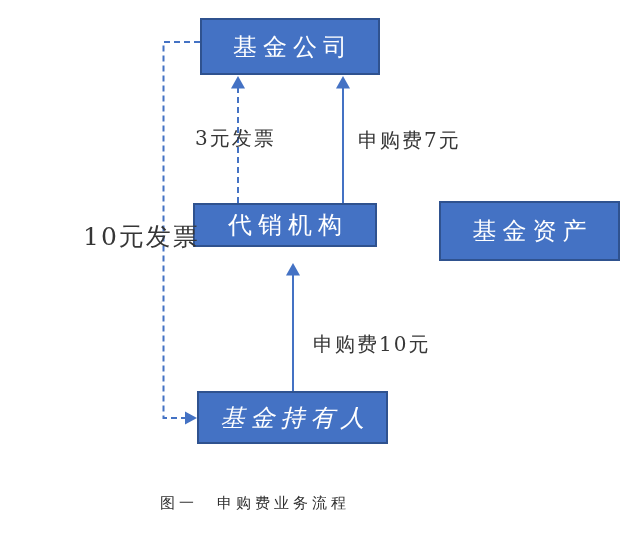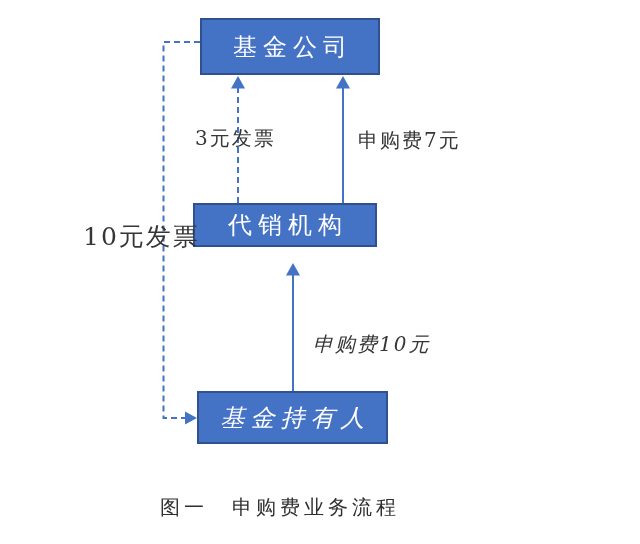--- a/index.html
+++ b/index.html
@@ -38,26 +38,26 @@
   .edge-label{
     position:absolute;
     color:var(--label-text);
     font-size:20px;
     letter-spacing:2px;
     white-space:nowrap;
   }
   .label-invoice-3 {left:195px;top:125px;}
   .label-fee-7     {left:358px;top:127px;}
   .label-invoice-10{left:52px; top:220px;font-size:25px;margin-left:31px;}
-  .label-fee-10    {left:313px;top:331px;font-style:italic;}
+  .label-fee-10    {left:313px;top:331px;}
   .caption{
     position:absolute;
     left:160px;top:494px;
     color:#2f2f2f;
-    font-size:20px;
+    font-size:15px;
     letter-spacing:4px;
     white-space:pre;
   }
 </style>
 </head>
 <body>
 
 <div class="canvas">
 
   <svg class="lines" viewBox="0 0 640 544" xmlns="http://www.w3.org/2000/svg">
@@ -80,20 +80,21 @@
     <g>
       <line x1="293" y1="391" x2="293" y2="274" stroke="#4472C4" stroke-width="2"></line>
       <polygon points="293,263 286,275.5 300,275.5" fill="#4472C4"></polygon>
     </g>
   </svg>
 
   <div class="node node-fund-company">基金公司</div>
 
   <div class="node node-distributor">代销机构</div>
 
+  <div class="node node-fund-assets">基金资产</div>
 
   <div class="node node-fund-holder">基金持有人</div>
 
   <div class="edge-label label-invoice-3">3元发票</div>
 
   <div class="edge-label label-fee-7">申购费7元</div>
 
   <div class="edge-label label-invoice-10">10元发票</div>
 
   <div class="edge-label label-fee-10">申购费10元</div>

